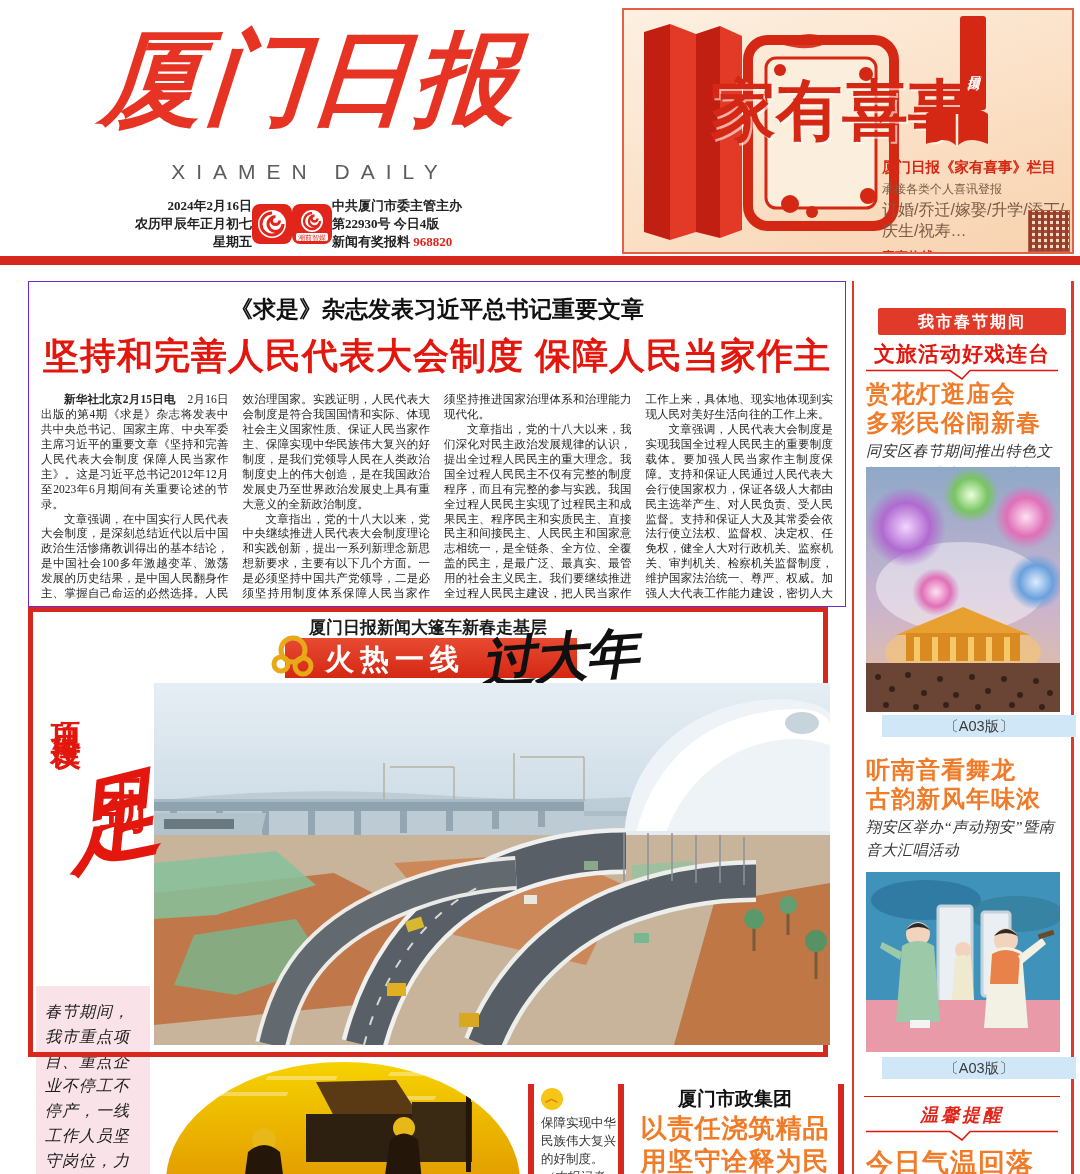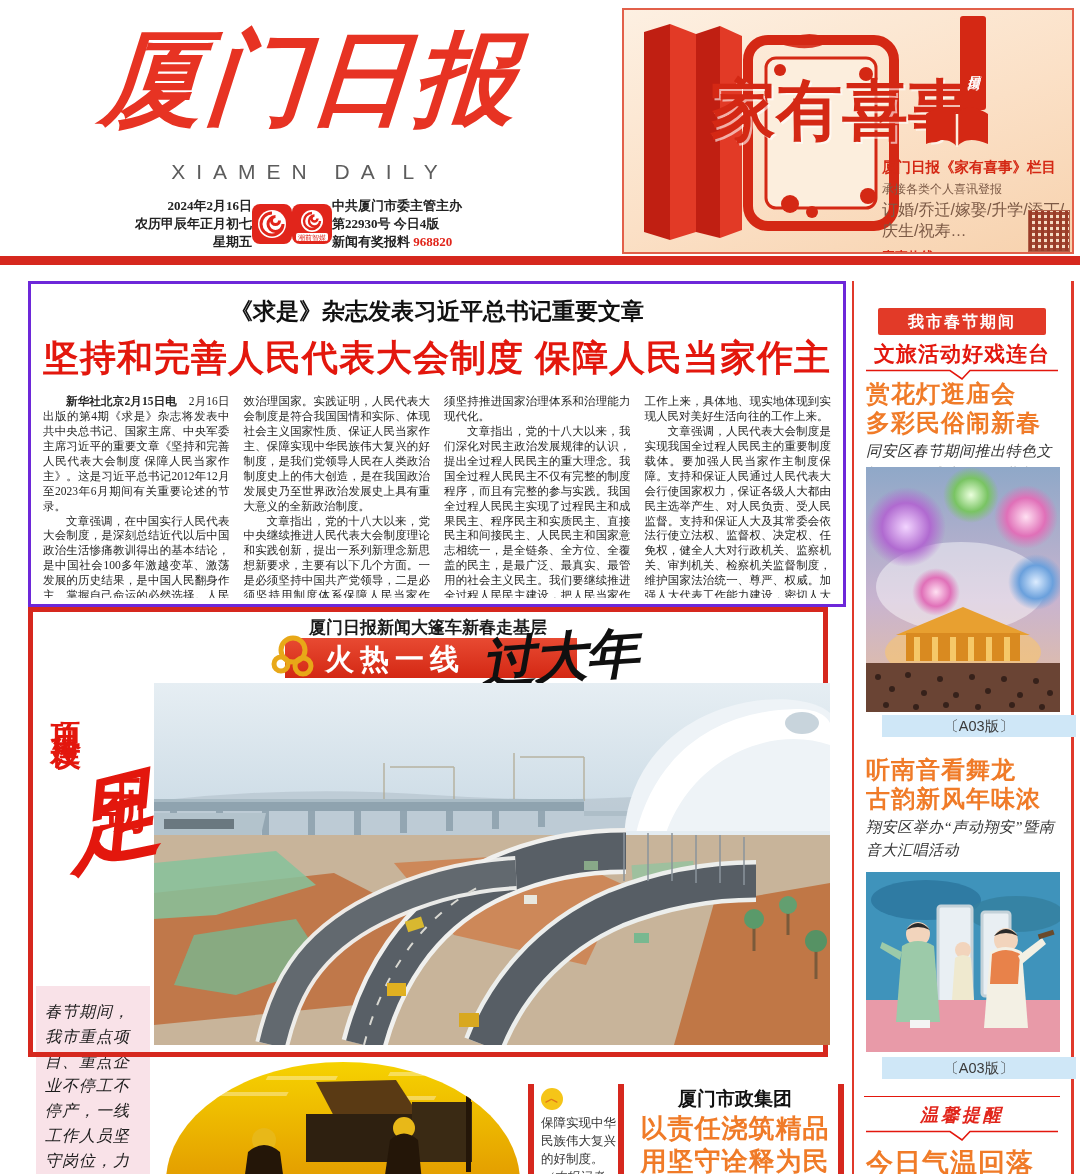--- a/index.html
+++ b/index.html
@@ -40,21 +40,21 @@
   .pt-hot-num { font-size:30px; font-weight:bold; color:#d42814; font-family:"Liberation Sans",sans-serif; letter-spacing:-1px; }
   .qr { position:absolute; left:404px; top:200px; width:42px; height:42px; border:1px solid #b06048;
         background:
           repeating-linear-gradient(0deg, rgba(154,60,40,.9) 0 3px, transparent 3px 6px),
           repeating-linear-gradient(90deg, #9a3c28 0 3px, #f6dcc4 3px 6px); }
 
   .red-bar { position:absolute; left:0; top:256px; width:1080px; height:9px; background:#d6281e; }
 
   
   .article { position:absolute; left:28px; top:281px; width:818px; height:326px;
-             border:3px solid #6d28d9; padding-top:12px; }
+             border:1px solid #6d28d9; padding-top:12px; }
   .art-kicker { text-align:center; font-size:23px; font-weight:bold; color:#111;
                 font-family:"Liberation Sans",sans-serif; }
   .art-headline { text-align:center; margin-top:7px; font-size:36px; font-weight:bold; color:#e3170d;
                   font-family:"Liberation Sans",sans-serif; letter-spacing:1px; }
   .art-cols { position:absolute; left:12px; right:12px; top:110px; bottom:6px; display:flex; gap:14px; overflow:hidden; }
   .art-col { flex:1; font-size:11.5px; line-height:1.3; text-align:justify; color:#262626; }
   .art-col p { text-indent:2em; margin:0; }
   .art-col p.cont { text-indent:0; }
   .art-col strong { font-weight:bold; }
 
@@ -96,21 +96,21 @@
   .cap-credit { font-style:italic; font-family:"DejaVu Serif",serif; color:#444; }
   .bottom-story { position:absolute; left:634px; top:1086px; width:202px; text-align:center; }
   .bs-org { font-size:19px; font-weight:bold; color:#111; font-family:"Liberation Sans",sans-serif; }
   .bs-line { font-size:26px; font-weight:bold; color:#f07b28; line-height:1.25;
              font-family:"Liberation Sans",sans-serif; letter-spacing:1px; }
 
   
   .vline-left { position:absolute; left:852px; top:281px; width:2px; height:893px; background:#e0392b; }
   .vline-right { position:absolute; left:1071px; top:281px; width:3px; height:893px; background:#e0392b; }
   .sidebar { position:absolute; left:862px; top:295px; width:200px; height:879px; }
-  .sb-label { position:absolute; left:16px; top:13px; width:168px; height:27px; background:#e23a28;
+  .sb-label { position:absolute; left:16px; top:13px; width:188px; height:27px; background:#e23a28;
               border-radius:2px; color:#fff; font-size:16px; font-weight:bold; text-align:center;
               line-height:27px; font-family:"Liberation Sans",sans-serif; letter-spacing:2px; }
   .sb-title { position:absolute; left:0; top:45px; width:100%; text-align:center; font-size:21px;
               font-weight:bold; color:#e3170d; font-family:"Liberation Sans",sans-serif; letter-spacing:1px; }
   .sb-rule1 { position:absolute; left:4px; top:74px; }
   .sb-h { position:absolute; left:4px; font-size:24px; font-weight:bold; color:#f07b28; line-height:1.22;
           font-family:"Liberation Sans",sans-serif; letter-spacing:1px; }
   .sb-sum { position:absolute; left:4px; width:192px; font-size:15px; font-style:italic; color:#333;
             line-height:1.55; letter-spacing:0.5px; }
   .sb-photo { position:absolute; left:4px; width:194px; overflow:hidden; }

